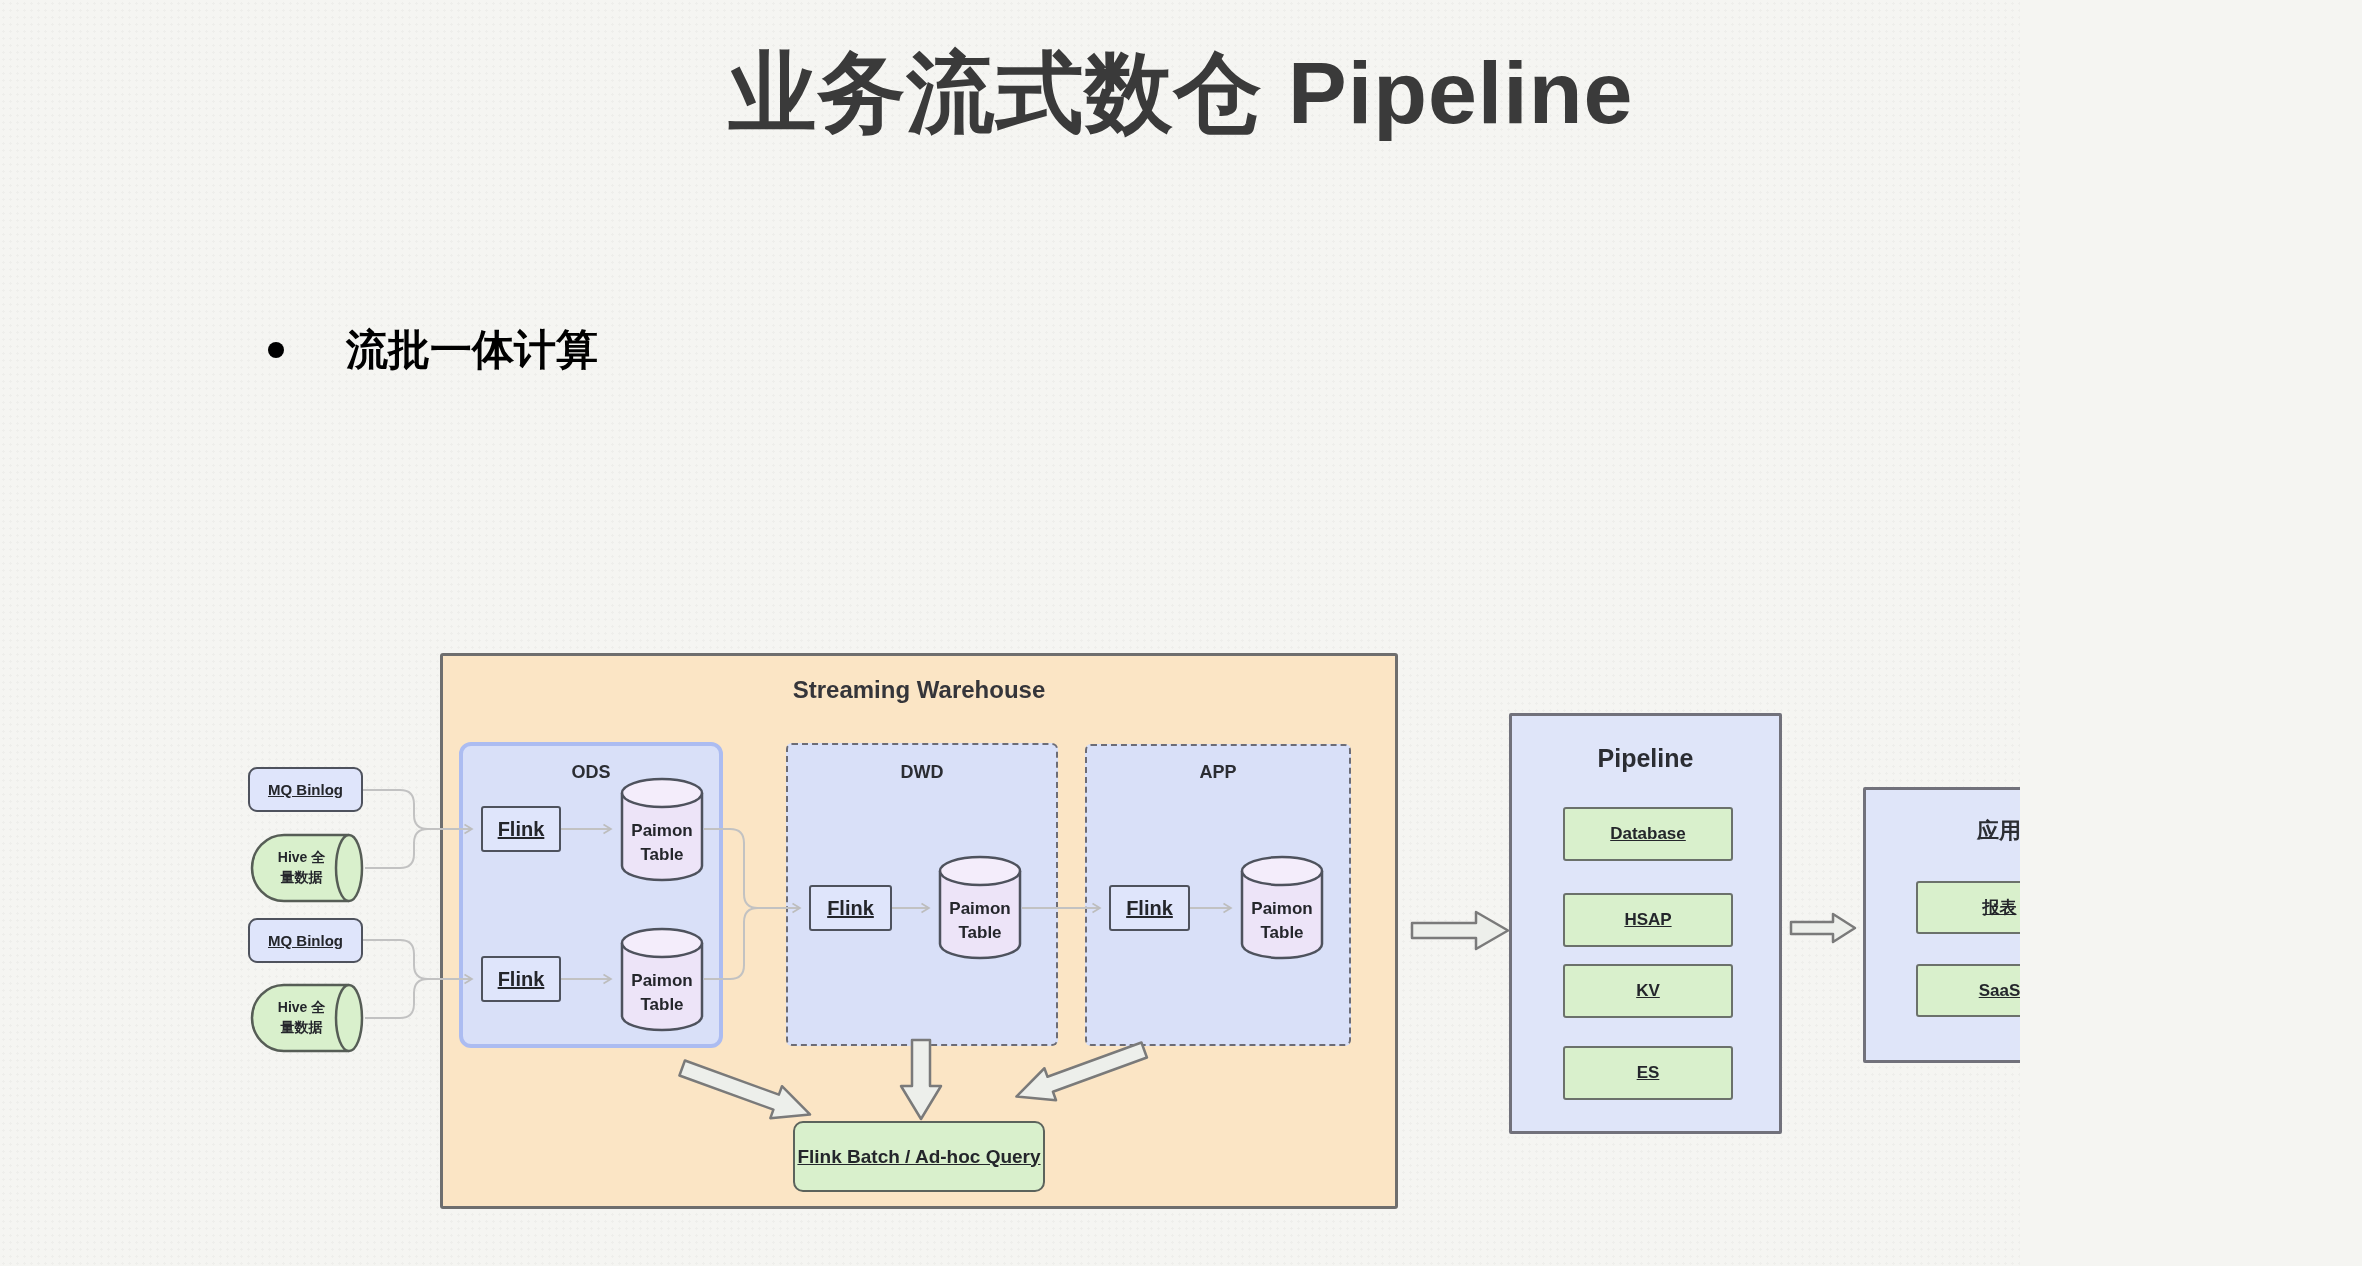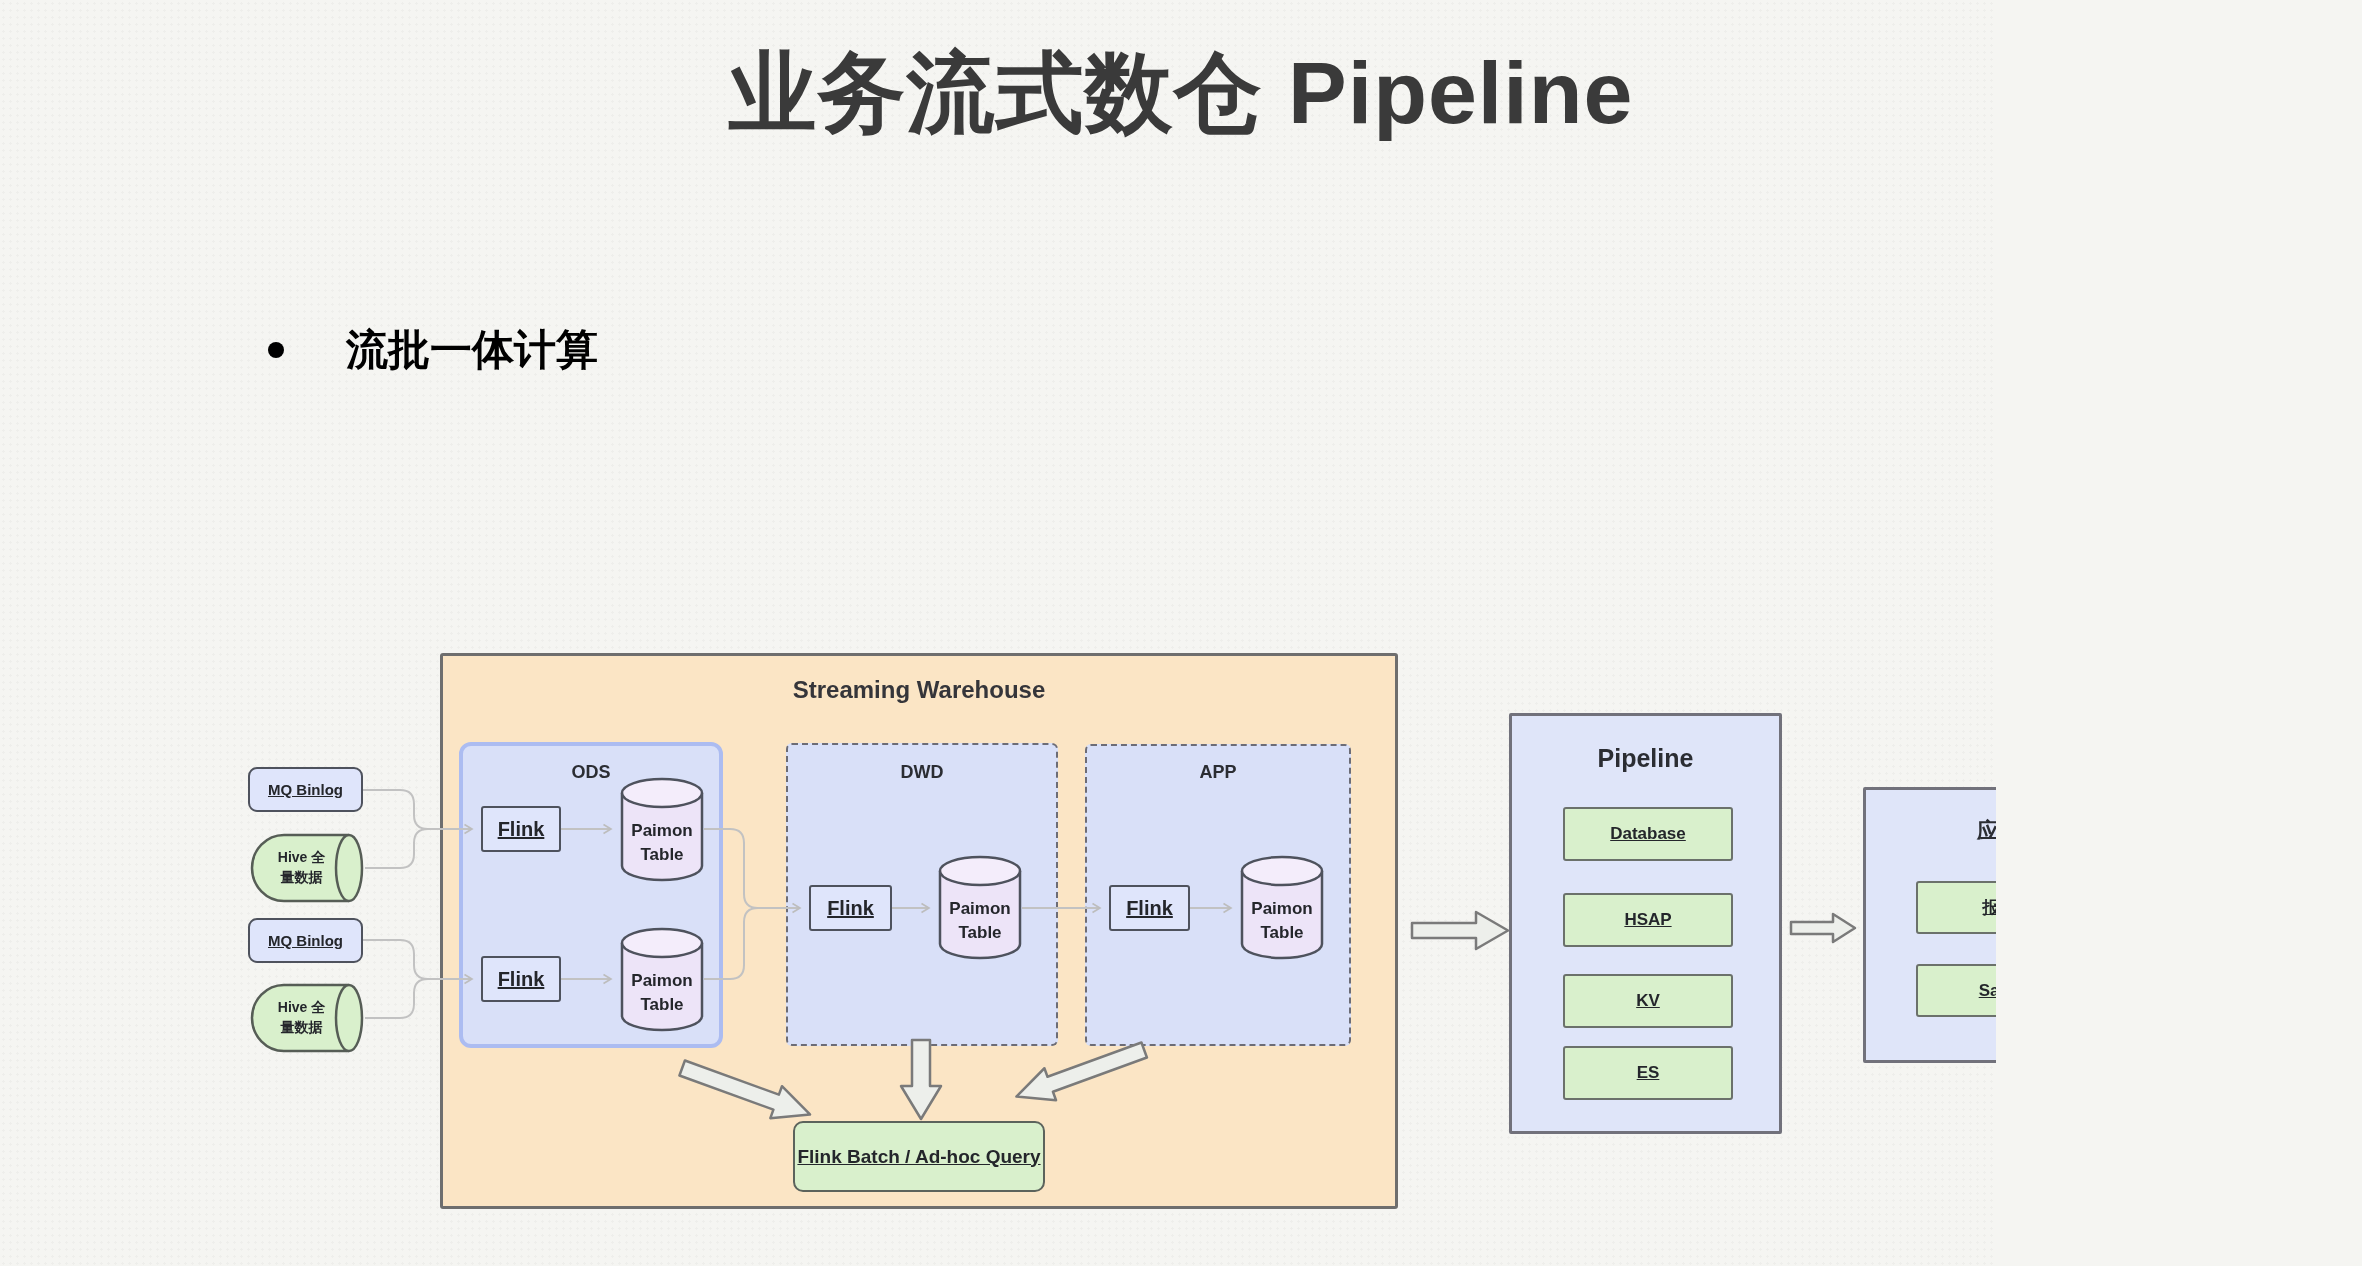--- a/index.html
+++ b/index.html
@@ -6,20 +6,21 @@
   body{
     width:2362px;height:1266px;
     font-family:"Liberation Sans","DejaVu Sans",sans-serif;
     background:#f5f5f2;
   }
   #slide{
     position:relative;width:1996px;height:1266px;overflow:hidden;
     background-color:#f5f5f2;
     background-image:radial-gradient(rgba(110,110,110,0.055) 1.2px, transparent 1.3px);
     background-size:7px 7px;
+    padding-left:24px;
   }
   .abs{position:absolute;}
   
   .slide-title{
     left:0;top:34px;width:2362px;text-align:center;
     font-size:88px;font-weight:900;color:#3a3a3a;letter-spacing:1px;
   }
   .bullets{left:268px;top:322px;}
   .bullet-row{display:flex;align-items:center;margin-bottom:39px;}
   .bullet-dot{width:16px;height:16px;border-radius:50%;background:#000;margin-right:62px;flex:0 0 auto;}
@@ -169,21 +170,21 @@
   </div>
 
   <div class="abs panel" style="left:1509px;top:713px;width:273px;height:421px;">
     <div class="panel-title" style="top:28px;">Pipeline</div>
     <div class="node green-box" style="position:absolute;left:51px;top:91px;width:170px;height:54px;">
       <span>Database</span>
     </div>
     <div class="node green-box" style="position:absolute;left:51px;top:177px;width:170px;height:54px;">
       <span>HSAP</span>
     </div>
-    <div class="node green-box" style="position:absolute;left:51px;top:258px;width:170px;height:54px;text-align:center;">
+    <div class="node green-box" style="position:absolute;left:51px;top:248px;width:170px;height:54px;text-align:center;">
       <span>KV</span>
     </div>
     <div class="node green-box" style="position:absolute;left:51px;top:330px;width:170px;height:54px;">
       <span>ES</span>
     </div>
   </div>
 
   <div class="abs panel" style="left:1863px;top:787px;width:272px;height:276px;">
     <div class="panel-title" style="top:26px;font-size:22px;">应用</div>
     <div class="node green-box" style="position:absolute;left:50px;top:91px;width:167px;height:53px;">

